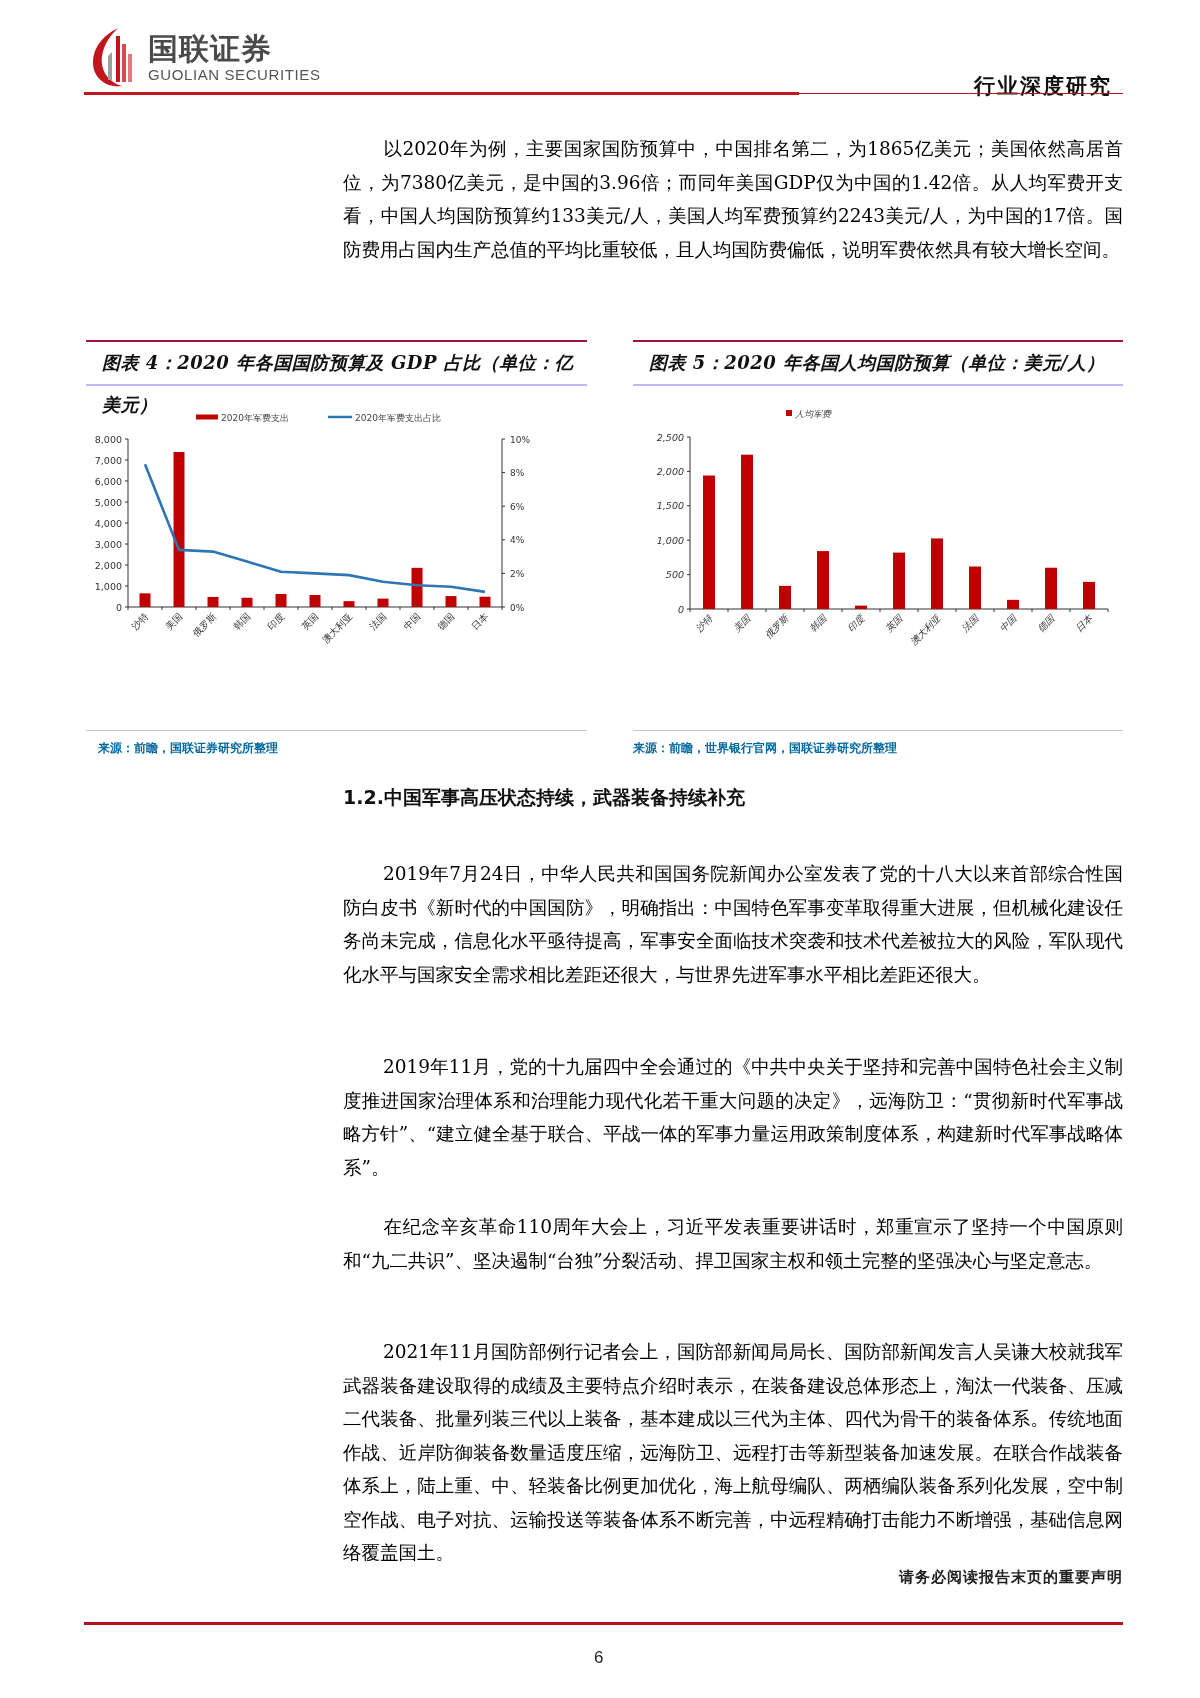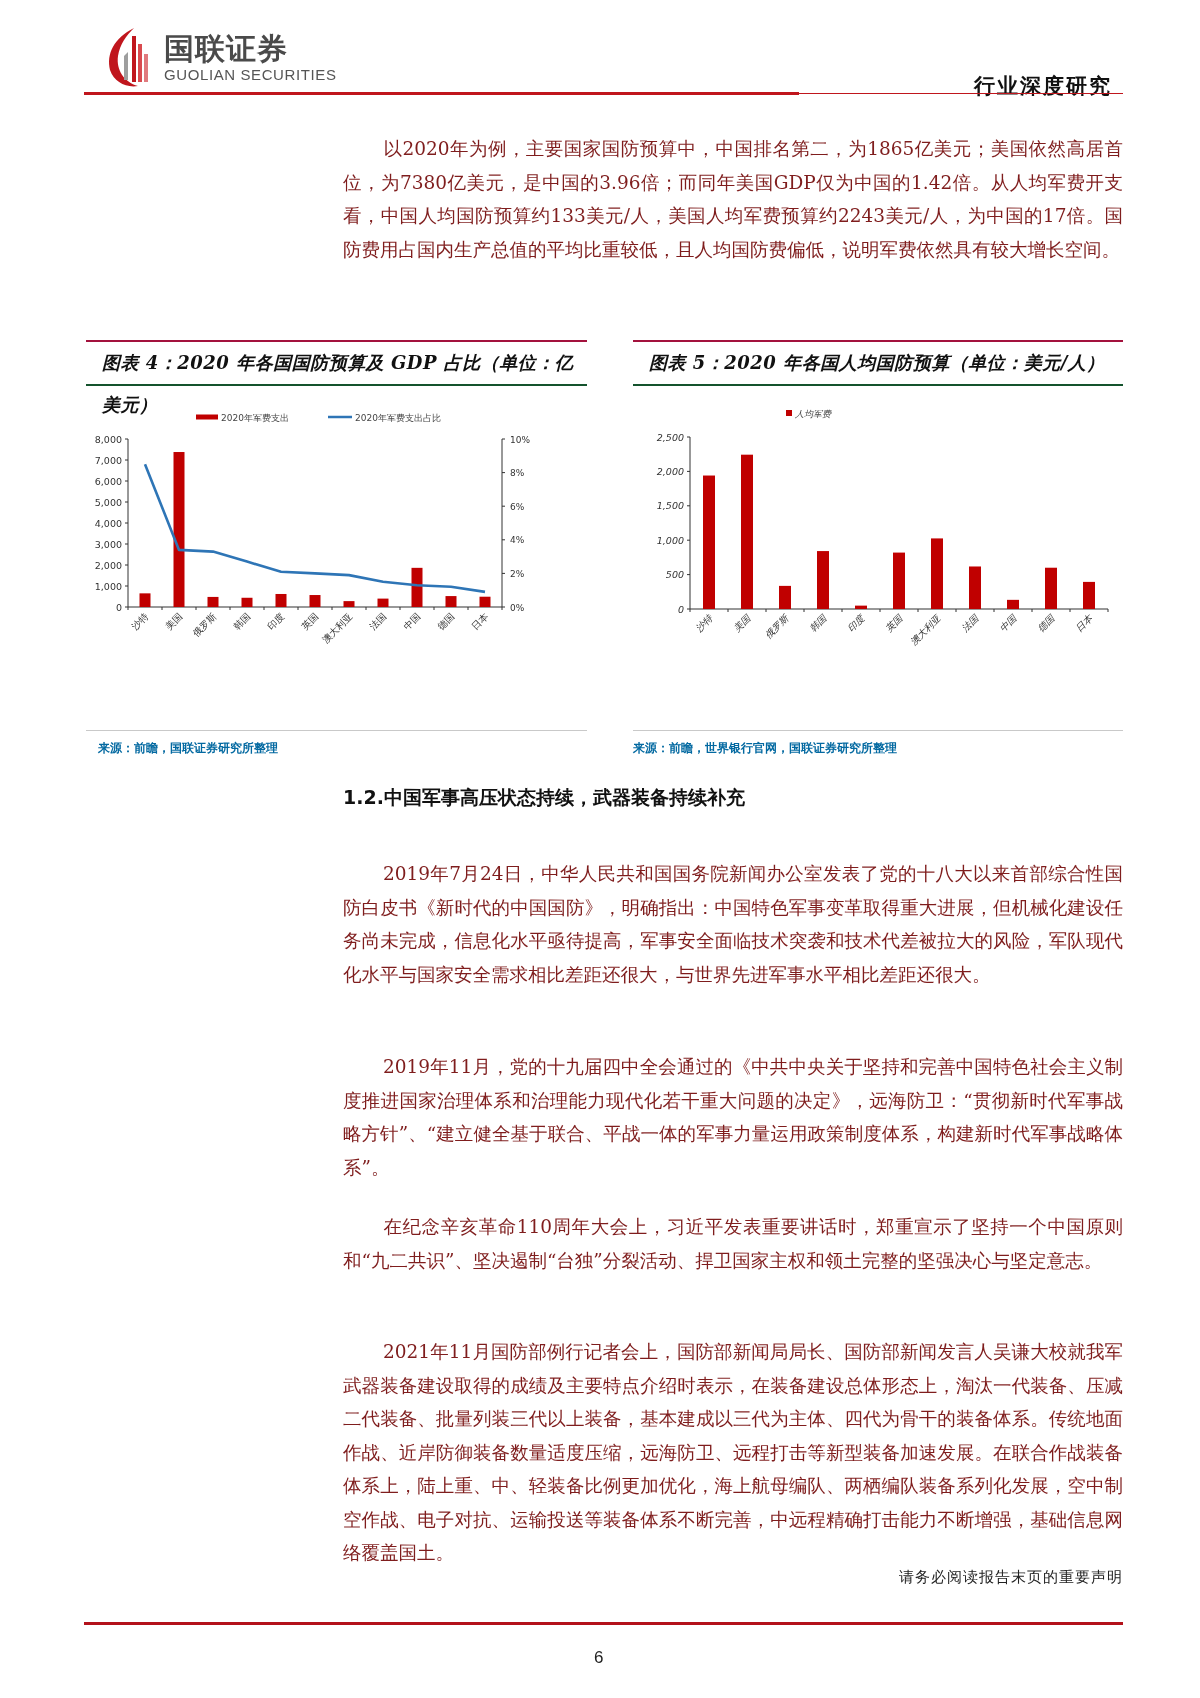--- a/index.html
+++ b/index.html
@@ -1,53 +1,53 @@
 <!DOCTYPE html>
 <html><head>
 <meta charset="utf-8">
 <style>
   * { box-sizing: border-box; margin: 0; padding: 0; }
   html, body { width: 1200px; height: 1698px; background: #ffffff; }
   body { position: relative; font-family: "DejaVu Serif", "Liberation Serif", serif; color: #1a1a1a; overflow: hidden; }
 
   
   .header { position: absolute; left: 0; top: 0; width: 1200px; height: 100px; }
-  .logo { position: absolute; left: 104px; top: 26px; display: flex; align-items: center; }
+  .logo { position: absolute; left: 88px; top: 26px; display: flex; align-items: center; }
   .logo-mark { width: 52px; height: 62px; position: relative; }
   .logo-text { margin-left: 8px; display: flex; flex-direction: column; }
   .logo-cn { font-family: "DejaVu Sans", "Liberation Sans", sans-serif; font-size: 30px; font-weight: bold; color: #4a4a4a; letter-spacing: 1px; line-height: 34px; }
   .logo-en { font-family: "Liberation Sans", sans-serif; font-size: 15px; color: #555; letter-spacing: 0.6px; }
   .header-tag { position: absolute; right: 88px; top: 57px; font-size: 21px; font-weight: bold; letter-spacing: 2px; color: #111; margin-top: 15px; }
   .header-rule-thick { position: absolute; left: 84px; top: 92px; width: 715px; height: 3px; background: #c0161d; }
   .header-rule-thin { position: absolute; left: 799px; top: 93px; width: 324px; height: 1px; background: #c0161d; }
 
   
-  .para { position: absolute; left: 343px; width: 780px; font-size: 18.5px; line-height: 33.5px; text-align: justify; color: #7f1d1d; }
+  .para { position: absolute; left: 343px; width: 780px; font-size: 18.5px; line-height: 33.5px; text-align: justify; color: #000000; }
   .para .ind { display: inline-block; width: 40px; }
 
   
-  .fig-head { position: absolute; top: 340px; height: 46px; border-top: 2px solid #a3123d; border-bottom: 2px solid #14532d; }
+  .fig-head { position: absolute; top: 340px; height: 46px; border-top: 2px solid #a3123d; border-bottom: 2px solid #c4b5fd; }
   .fig-head span { display: block; font-size: 18px; font-weight: bold; font-style: italic; line-height: 42px; color: #111; padding-left: 16px; letter-spacing: 0.5px; }
   .fig4-head { left: 86px; width: 501px; }
   .fig5-head { left: 633px; width: 490px; }
 
   .chart-box { position: absolute; top: 400px; height: 330px; }
   .chart4 { left: 86px; width: 520px; text-decoration: underline; }
   .chart5 { left: 638px; width: 510px; font-style: italic; }
   .chart-box svg { display: block; }
 
   .source-rule { position: absolute; top: 730px; height: 1px; background: #c9c9c9; }
   .source { position: absolute; top: 740px; font-size: 12px; color: #0369a1; font-weight: bold; }
 
   .section-title { position: absolute; left: 343px; top: 785px; font-family: "DejaVu Sans", "Liberation Sans", sans-serif; font-size: 19px; font-weight: bold; color: #111; }
 
   
   .footer-rule { position: absolute; left: 84px; top: 1622px; width: 1039px; height: 3px; background: #b3121b; }
   .page-no { position: absolute; left: 594px; top: 1648px; font-family: "Liberation Sans", sans-serif; font-size: 17px; color: #222; }
-  .footer-note { position: absolute; right: 77px; top: 1568px; font-size: 15px; color: #222; font-weight: normal; letter-spacing: 1px; text-align: right; }
+  .footer-note { position: absolute; right: 77px; top: 1568px; font-size: 15px; color: #222; font-weight: bold; letter-spacing: 1px; text-align: right; }
 </style>
 </head>
 <body>
 
 <div class="header">
   <div class="logo">
     <div class="logo-mark">
       <svg width="52" height="62" viewBox="0 0 52 62">
         <path d="M30 2 C 10 12, 2 28, 6 44 C 10 56, 22 62, 34 60 C 20 56, 12 44, 14 30 C 16 18, 22 10, 30 2 Z" fill="#c0161d"></path>
         <path d="M28 10 L 28 56 L 32 56 L 32 10 Z" fill="#c0161d"></path>

